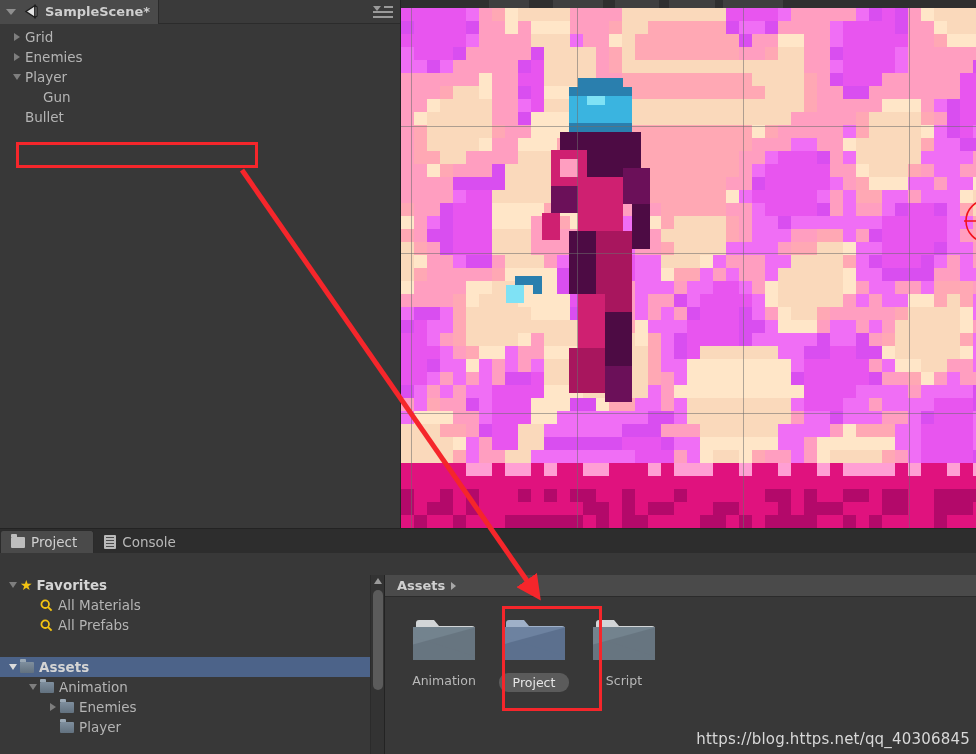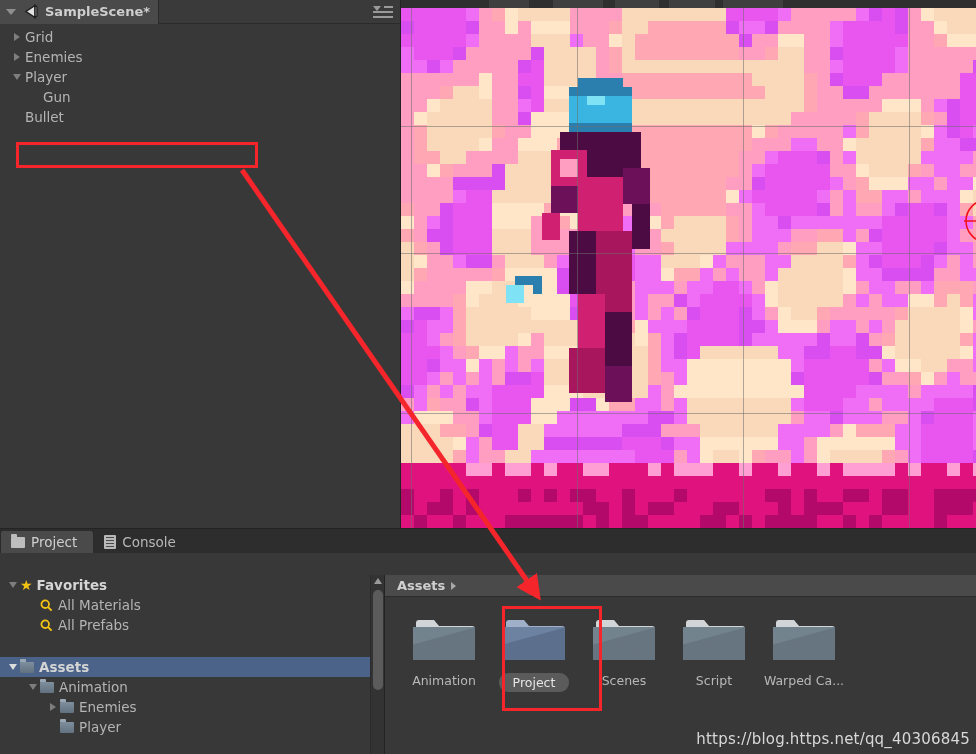--- a/index.html
+++ b/index.html
@@ -1926,39 +1926,21 @@
                 </svg></div>
               <div class="asset-label">Project</div>
             </div>
             <div class="asset-item">
               <div class="folder-icon"><svg width="62" height="52" viewBox="0 0 62 52">
                   <path d="M3,9 h18 l5,6 h33 a3,3 0 0 1 3,3 v3 h-59 v-9 a3,3 0 0 1 3,-3 z" fill="#d2d5d7"></path>
                   <path d="M1,16 h60 a3,3 0 0 1 3,3 v27 a3,3 0 0 1 -3,3 h-60 a3,3 0 0 1 -3,-3 v-27 a3,3 0 0 1 3,-3 z" fill="#74838e"></path>
                   <path d="M1,16 h60 a3,3 0 0 1 3,3 v27 l-63,-20 z" fill="#74838e" opacity="0.45"></path>
                   <path d="M-2,34 l66,-18 v30 a3,3 0 0 1 -3,3 h-60 a3,3 0 0 1 -3,-3 z" fill="#5d6a75" opacity="0.55"></path>
                 </svg></div>
-              <div class="asset-label">Scenes</div>
-            </div>
-            <div class="asset-item">
-              <div class="folder-icon"><svg width="62" height="52" viewBox="0 0 62 52">
-                  <path d="M3,9 h18 l5,6 h33 a3,3 0 0 1 3,3 v3 h-59 v-9 a3,3 0 0 1 3,-3 z" fill="#d2d5d7"></path>
-                  <path d="M1,16 h60 a3,3 0 0 1 3,3 v27 a3,3 0 0 1 -3,3 h-60 a3,3 0 0 1 -3,-3 v-27 a3,3 0 0 1 3,-3 z" fill="#74838e"></path>
-                  <path d="M1,16 h60 a3,3 0 0 1 3,3 v27 l-63,-20 z" fill="#74838e" opacity="0.45"></path>
-                  <path d="M-2,34 l66,-18 v30 a3,3 0 0 1 -3,3 h-60 a3,3 0 0 1 -3,-3 z" fill="#5d6a75" opacity="0.55"></path>
-                </svg></div>
               <div class="asset-label">Script</div>
-            </div>
-            <div class="asset-item">
-              <div class="folder-icon"><svg width="62" height="52" viewBox="0 0 62 52">
-                  <path d="M3,9 h18 l5,6 h33 a3,3 0 0 1 3,3 v3 h-59 v-9 a3,3 0 0 1 3,-3 z" fill="#d2d5d7"></path>
-                  <path d="M1,16 h60 a3,3 0 0 1 3,3 v27 a3,3 0 0 1 -3,3 h-60 a3,3 0 0 1 -3,-3 v-27 a3,3 0 0 1 3,-3 z" fill="#74838e"></path>
-                  <path d="M1,16 h60 a3,3 0 0 1 3,3 v27 l-63,-20 z" fill="#74838e" opacity="0.45"></path>
-                  <path d="M-2,34 l66,-18 v30 a3,3 0 0 1 -3,3 h-60 a3,3 0 0 1 -3,-3 z" fill="#5d6a75" opacity="0.55"></path>
-                </svg></div>
-              <div class="asset-label">Warped Ca...</div>
             </div>
           </div>
       </div>
     </div>
 
     <div id="watermark">https://blog.https.net/qq_40306845</div>
   </div>
 
   <div id="prefabs-highlight"></div>
 

